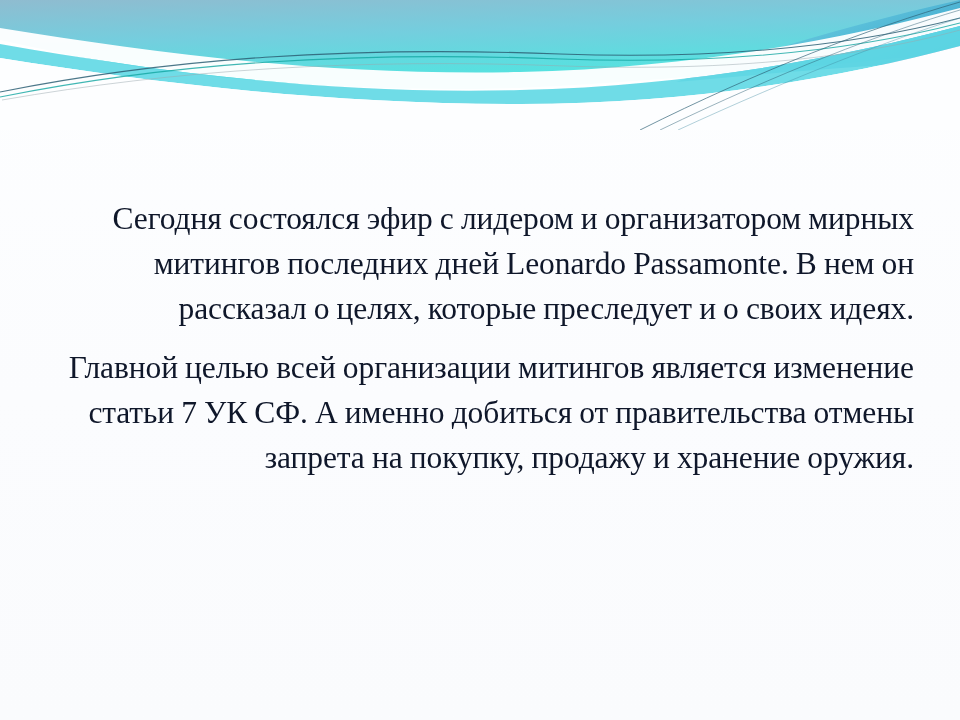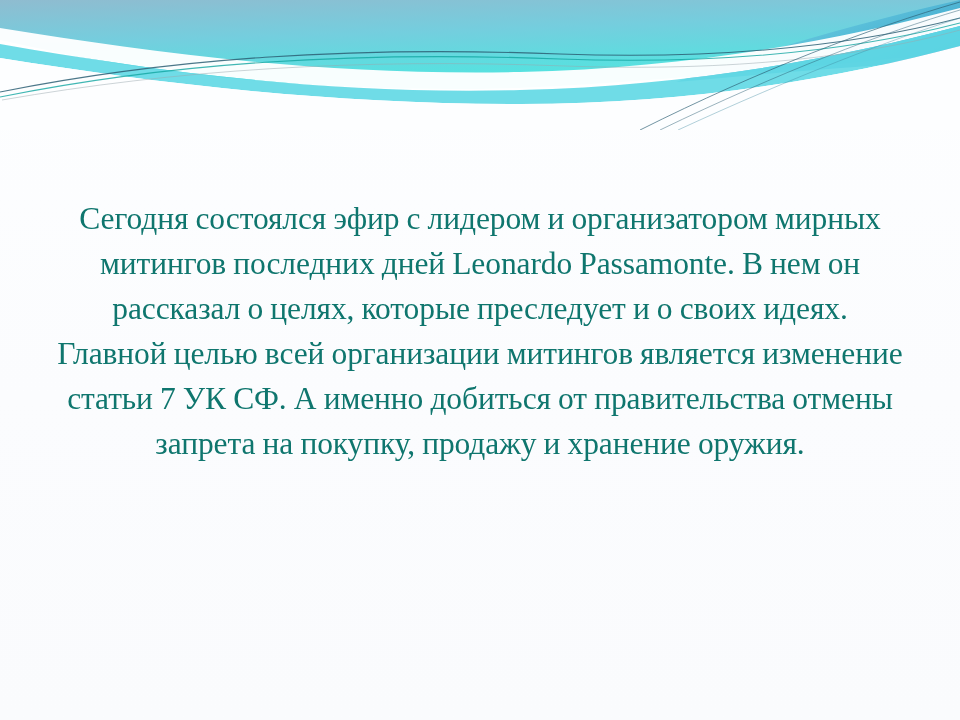--- a/index.html
+++ b/index.html
@@ -43,30 +43,31 @@
   
   .content {
     position: absolute;
     left: 46px;
     top: 196px;
     width: 868px;
   }
 
   .para {
     margin: 0;
-    text-align: center;
-    color: #0f766e;
+    text-align: right;
+    color: #0f172a;
     font-size: 31.5px;
     line-height: 45px;
     letter-spacing: -0.1px;
     word-spacing: -0.6px;
     white-space: pre-wrap;
   }
 
   .para + .para {
+    margin-top: 14px;
   }
 </style>
 </head>
 <body>
 
 <div class="slide">
 
   <div class="slide-bg"></div>
 
   <div class="banner">

